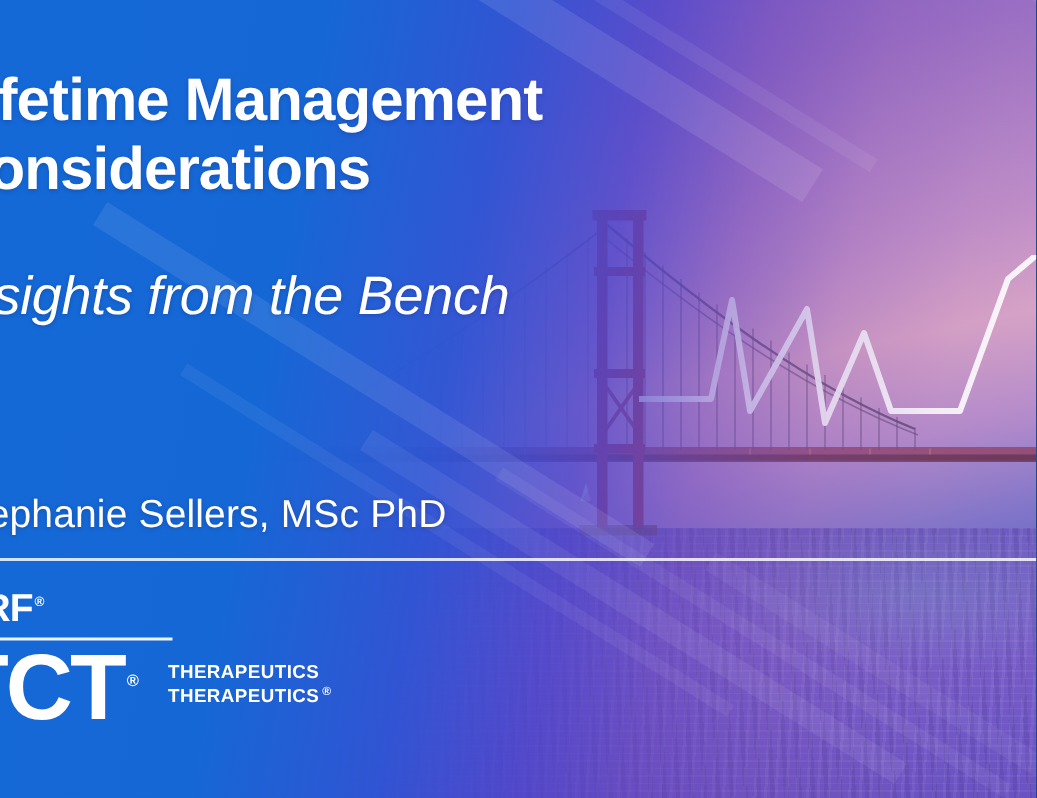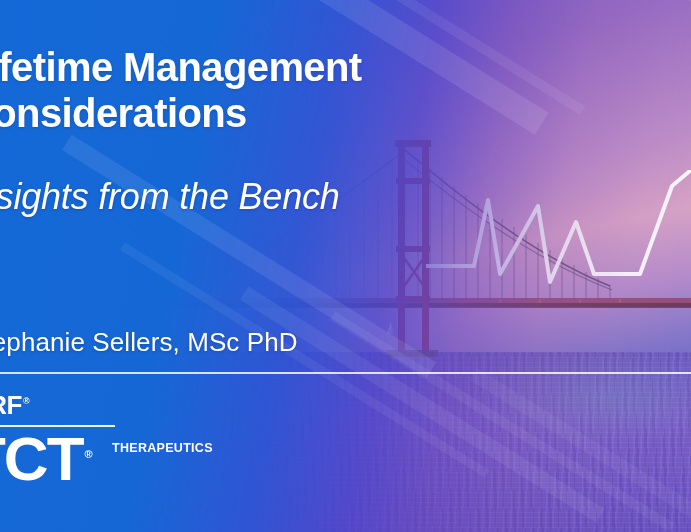--- a/index.html
+++ b/index.html
@@ -303,17 +303,18 @@
     <div class="speaker">Stephanie Sellers, MSc PhD</div>
 
     <div class="rule"></div>
 
     <div class="logo">
       <div class="crf"><span>CRF</span><sup>®</sup></div>
       <div class="logo-rule"></div>
       <div class="tct"><span>TCT</span><sup>®</sup></div>
       <div class="tct-words">
         <div>THERAPEUTICS</div>
+        <div><span>THERAPEUTICS</span><sup>®</sup></div>
       </div>
     </div>
 
   </div>
 </div>
 
 </body></html>

